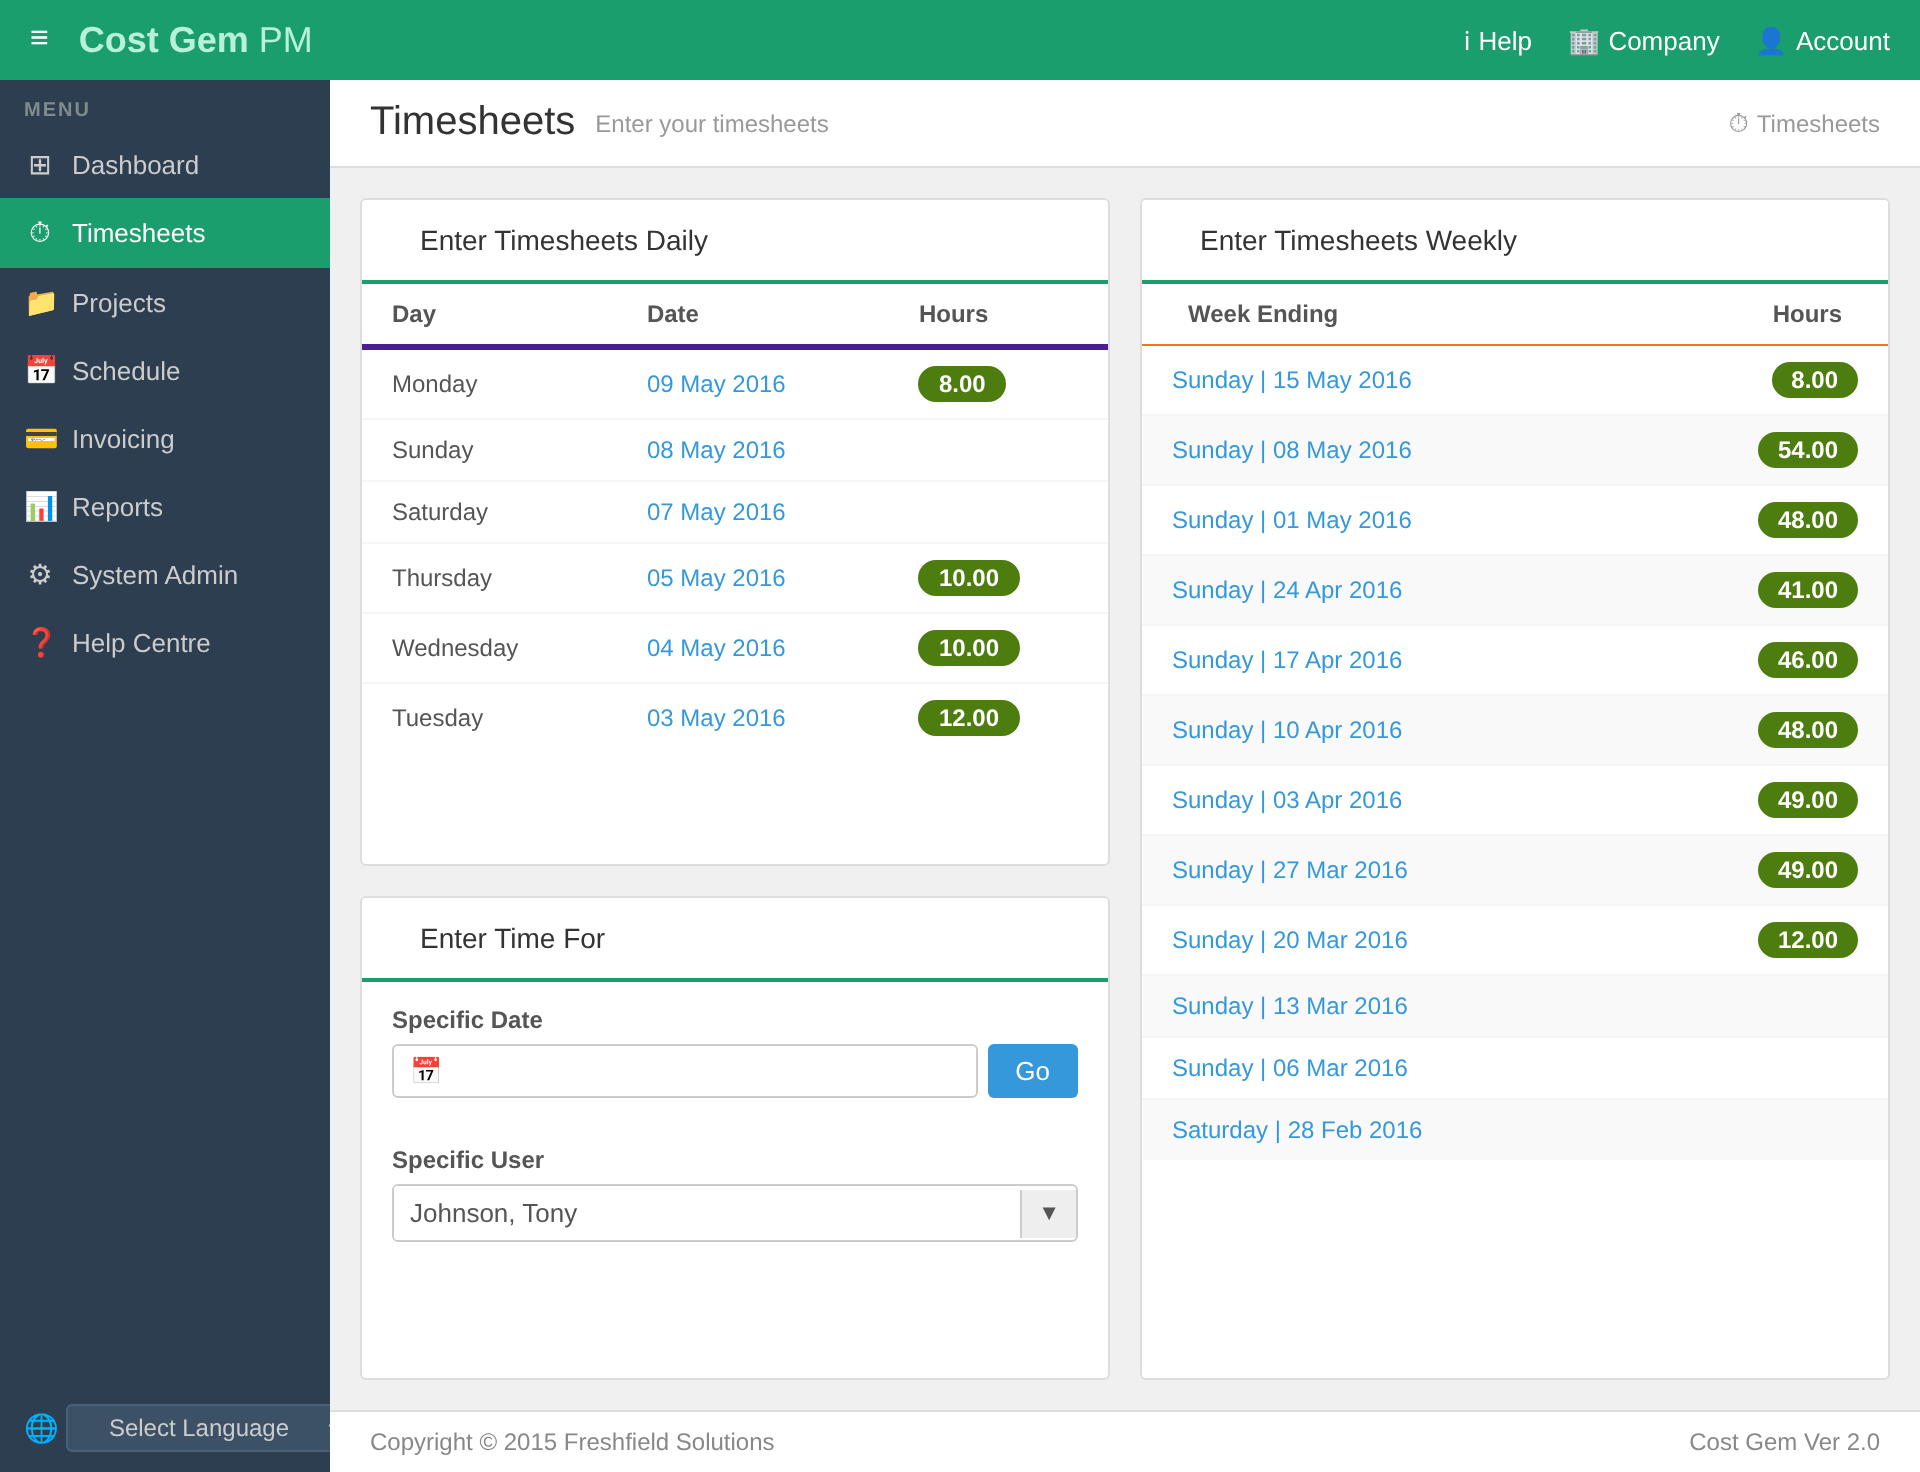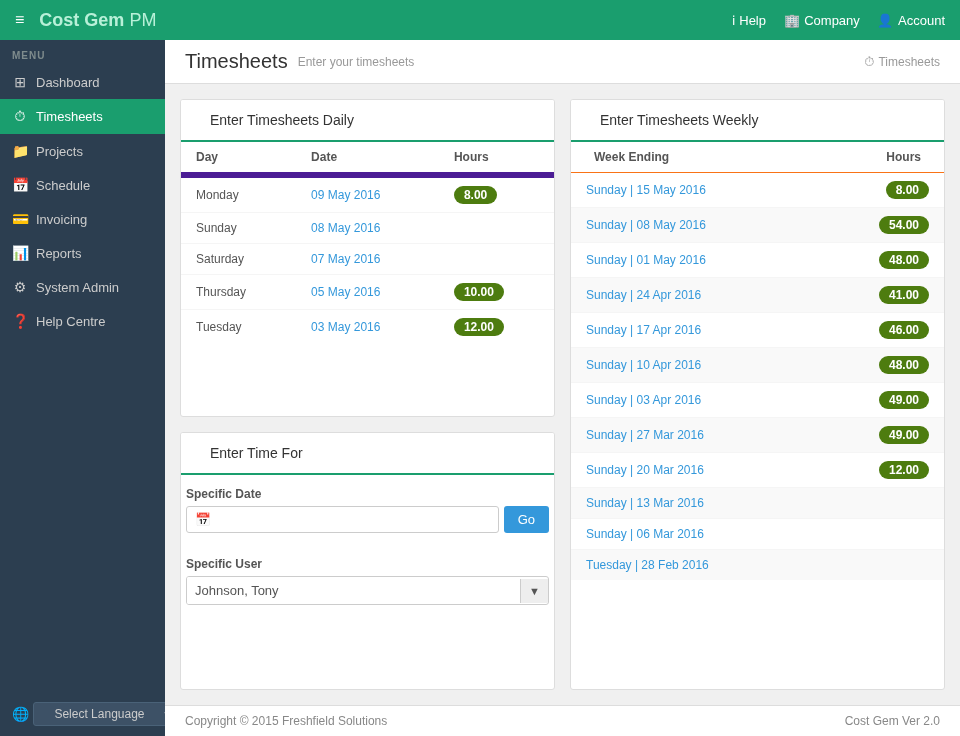--- a/index.html
+++ b/index.html
@@ -193,21 +193,21 @@
     .ts-table {
       width: 100%;
       border-collapse: collapse;
     }
     .ts-table th {
       text-align: left;
       padding: 8px 15px;
       font-size: 12px;
       font-weight: 600;
       color: #555;
-      border-bottom: 6px solid #4c1d95;
+      border-bottom: 3px solid #4c1d95;
     }
     .ts-table td {
       padding: 8px 15px;
       font-size: 12px;
       border-bottom: 1px solid #f5f5f5;
       color: #555;
     }
     .ts-table tr:last-child td { border-bottom: none; }
     .ts-table .date-link { color: #3498db; text-decoration: none; }
     .hours-badge {
@@ -220,21 +220,21 @@
       display: inline-block;
       min-width: 40px;
       text-align: center;
     }
 
     
     .enter-time-card {
       grid-column: 1;
     }
     .form-group {
-      padding: 12px 5px;
+      padding: 12px 15px;
     }
     .form-label {
       font-size: 12px;
       font-weight: 600;
       color: #555;
       margin-bottom: 5px;
       display: block;
     }
     .input-group {
       display: flex;
@@ -444,20 +444,25 @@
     <td></td>
   </tr>
                 <tr>
     <td>Saturday</td>
     <td><a class="date-link" href="#">07 May 2016</a></td>
     <td></td>
   </tr>
                 <tr>
     <td>Thursday</td>
     <td><a class="date-link" href="#">05 May 2016</a></td>
+    <td><span class="hours-badge">10.00</span></td>
+  </tr>
+                <tr>
+    <td>Wednesday</td>
+    <td><a class="date-link" href="#">04 May 2016</a></td>
     <td><span class="hours-badge">10.00</span></td>
   </tr>
                 <tr>
     <td>Tuesday</td>
     <td><a class="date-link" href="#">03 May 2016</a></td>
     <td><span class="hours-badge">12.00</span></td>
   </tr>
               </tbody>
           </table>
         </div>
@@ -536,21 +541,21 @@
   </tr>
                 <tr>
     <td><a class="week-link" href="#">Sunday | 13 Mar 2016</a></td>
     <td></td>
   </tr>
                 <tr>
     <td><a class="week-link" href="#">Sunday | 06 Mar 2016</a></td>
     <td></td>
   </tr>
                 <tr>
-    <td><a class="week-link" href="#">Tuesday | 28 Feb 2016</a></td>
+    <td><a class="week-link" href="#">Saturday | 28 Feb 2016</a></td>
     <td></td>
   </tr>
               </tbody>
           </table>
         </div>
       </div>
 
     </div>
 
     <div class="footer">

